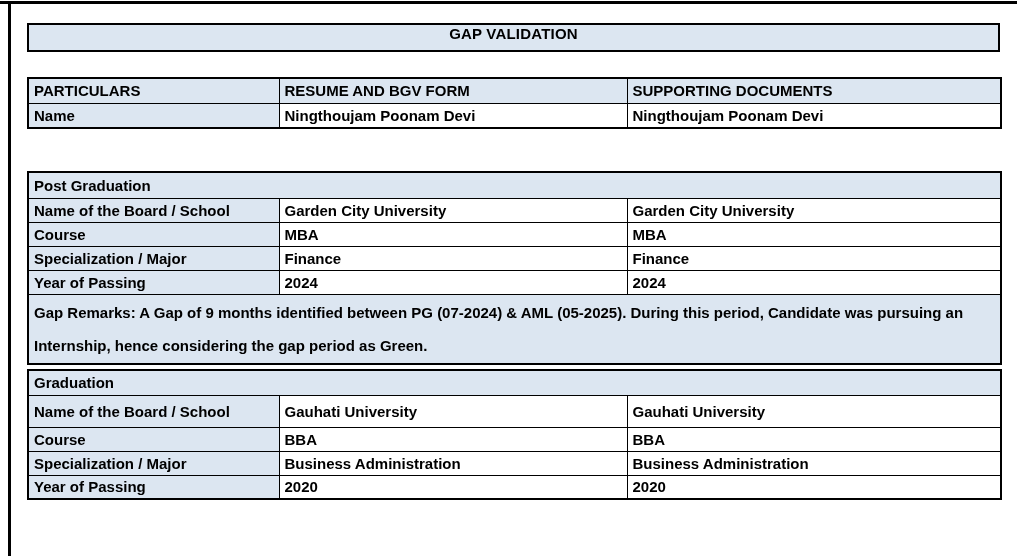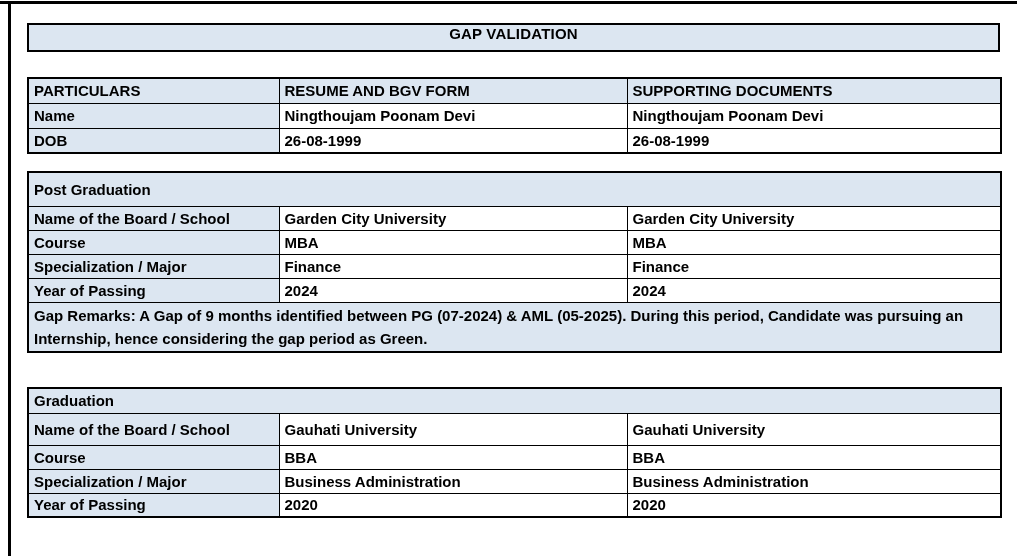--- a/index.html
+++ b/index.html
@@ -30,29 +30,29 @@
     border:1.5px solid var(--border);
     font-size:15px; font-weight:bold; text-align:left;
     padding:1px 4px 1px 5px; vertical-align:middle;
     overflow:hidden;
   }
   table.doc th { font-weight:bold; background:var(--fill); }
   td.fill { background:var(--fill); }
   td.section-head { font-weight:bold; background:var(--fill); }
   td.remarks {
     font-weight:bold; background:var(--fill);
-    font-size:14px; line-height:23px; padding:3px 6px 4px 5px;
+    font-size:14px; line-height:33px; padding:3px 6px 4px 5px;
     white-space:normal;
   }
   #particulars-table { top:77px; }
   #particulars-table tr { height:25px; }
   #pg-table { top:171px; }
   #pg-table tr { height:24px; }
-  #pg-table tr.head-row { height:34px; }
-  #grad-table { top:387px; }
+  #pg-table tr.head-row { height:26px; }
+  #grad-table { top:369px; }
   #grad-table tr { height:24px; }
   #grad-table tr.head-row { height:25px; }
   #grad-table tr.tall-row { height:32px; }
   tr.remarks-row { height:auto; }
 </style>
 </head>
 <body>
 
 <div class="page-border-top"></div>
 <div class="page-border-left"></div>
@@ -70,25 +70,20 @@
   <tbody>
       <tr class="head-row">
     <th>PARTICULARS</th>
     <th>RESUME AND BGV FORM</th>
     <th>SUPPORTING DOCUMENTS</th>
   </tr>
   <tr>
     <td class="fill">Name</td>
     <td>Ningthoujam Poonam Devi</td>
     <td>Ningthoujam Poonam Devi</td>
-  </tr>
-  <tr>
-    <td class="fill">DOB</td>
-    <td>26-08-1999</td>
-    <td>26-08-1999</td>
   </tr>
 </tbody>
   </table>
 
 <table class="doc" id="pg-table">
   <colgroup>
       <col style="width:251px">
       <col style="width:348px">
       <col style="width:374px">
     </colgroup>

